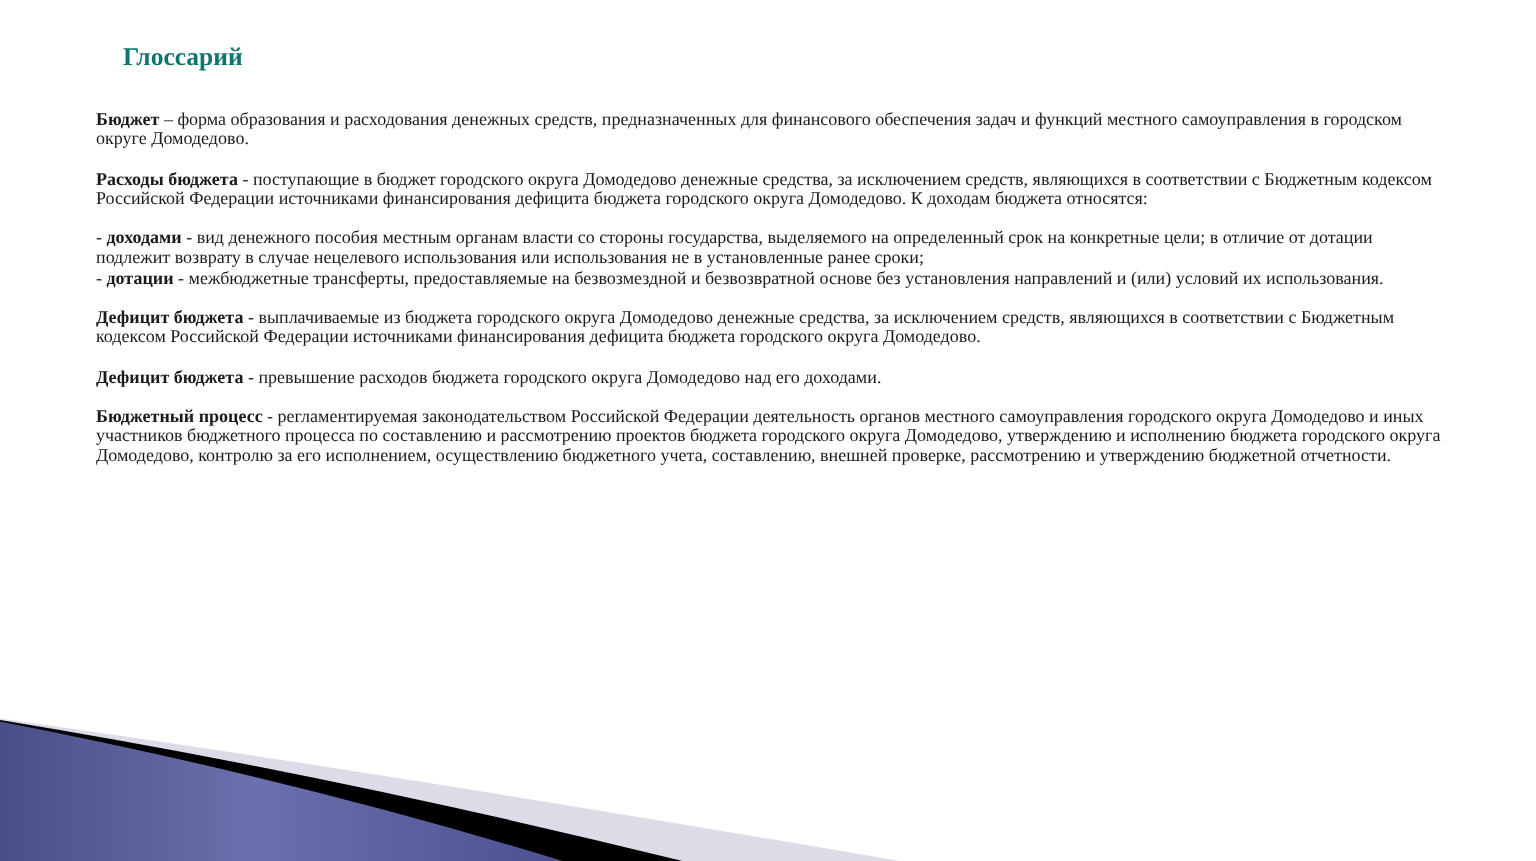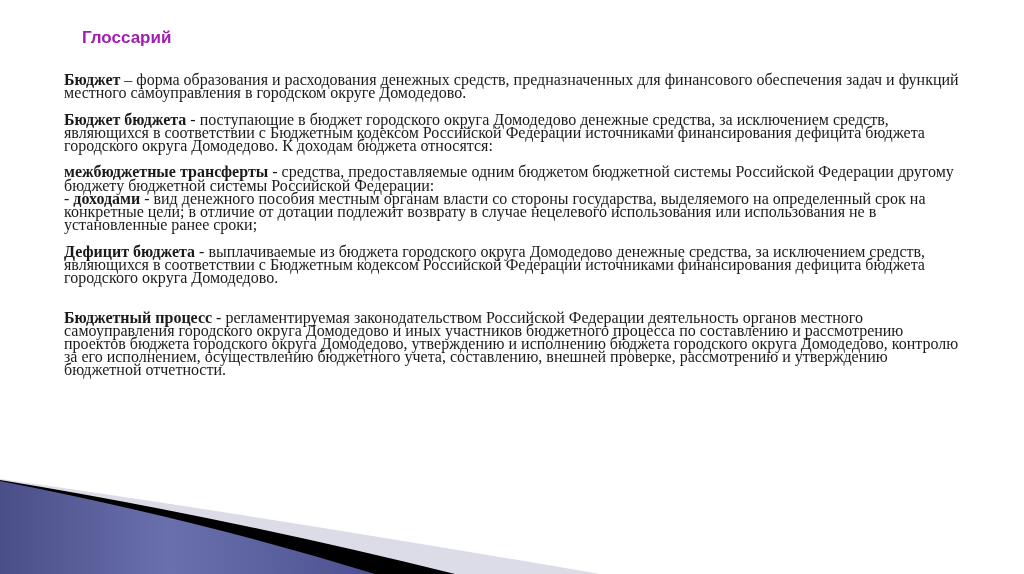--- a/index.html
+++ b/index.html
@@ -5,48 +5,49 @@
   html, body { margin: 0; padding: 0; }
   body {
     width: 1024px; height: 574px; position: relative; overflow: hidden;
     background: #ffffff;
     font-family: "Liberation Serif", "DejaVu Serif", serif;
     color: #1a1a1a;
   }
   .slide { position: absolute; inset: 0; }
   .title {
     position: absolute; left: 82px; top: 28px;
-    font-size: 17px; font-weight: bold; color: #a21caf;
-    font-family: Liberation Sans, sans-serif;
+    font-size: 17px; font-weight: bold; color: #0f766e;
+    font-family: Liberation Serif, serif;
   }
   .content {
     position: absolute; left: 64px; top: 73px; width: 900px;
-    font-size: 16px; line-height: 13.2px;
+    font-size: 12px; line-height: 13.2px;
   }
   .content p { margin: 0; }
   .gap { height: 13.2px; }
   .term { font-weight: bold; }
   .deco { position: absolute; left: 0; bottom: 0; width: 1024px; height: 120px; }
 </style>
 </head>
 <body>
 
 <div class="slide">
   <div class="title">Глоссарий</div>
 
   <div class="content">
     <p><span class="term">Бюджет</span><span> – форма образования и расходования денежных средств, предназначенных для финансового обеспечения задач и функций местного самоуправления в городском округе Домодедово.</span></p>
     <div class="gap"></div>
-    <p><span class="term">Бюджет бюджета</span><span> - поступающие в бюджет городского округа Домодедово денежные средства, за исключением средств, являющихся в соответствии с Бюджетным кодексом Российской Федерации источниками финансирования дефицита бюджета городского округа Домодедово. К доходам бюджета относятся:</span></p>
+    <p><span class="term">Расходы бюджета</span><span> - поступающие в бюджет городского округа Домодедово денежные средства, за исключением средств, являющихся в соответствии с Бюджетным кодексом Российской Федерации источниками финансирования дефицита бюджета городского округа Домодедово. К доходам бюджета относятся:</span></p>
     <div class="gap"></div>
-    <p><span class="term">межбюджетные трансферты</span><span> - средства, предоставляемые одним бюджетом бюджетной системы Российской Федерации другому бюджету бюджетной системы Российской Федерации:</span></p>
     <p><span>- </span><span class="term">доходами</span><span> - вид денежного пособия местным органам власти со стороны государства, выделяемого на определенный срок на конкретные цели; в отличие от дотации подлежит возврату в случае нецелевого использования или использования не в установленные ранее сроки;</span></p>
+    <p><span>- </span><span class="term">дотации</span><span> - межбюджетные трансферты, предоставляемые на безвозмездной и безвозвратной основе без установления направлений и (или) условий их использования.</span></p>
     <div class="gap"></div>
     <p><span class="term">Дефицит бюджета</span><span> - выплачиваемые из бюджета городского округа Домодедово денежные средства, за исключением средств, являющихся в соответствии с Бюджетным кодексом Российской Федерации источниками финансирования дефицита бюджета городского округа Домодедово.</span></p>
     <div class="gap"></div>
+    <p><span class="term">Дефицит бюджета</span><span> - превышение расходов бюджета городского округа Домодедово над его доходами.</span></p>
     <div class="gap"></div>
     <p><span class="term">Бюджетный процесс</span><span> - регламентируемая законодательством Российской Федерации деятельность органов местного самоуправления городского округа Домодедово и иных участников бюджетного процесса по составлению и рассмотрению проектов бюджета городского округа Домодедово, утверждению и исполнению бюджета городского округа Домодедово, контролю за его исполнением, осуществлению бюджетного учета, составлению, внешней проверке, рассмотрению и утверждению бюджетной отчетности.</span></p>
   </div>
 
   <svg class="deco" viewBox="0 0 1024 120" preserveAspectRatio="none">
     <defs>
       <linearGradient id="blueGrad" x1="0" y1="0" x2="1" y2="0">
         <stop offset="0" stop-color="#4a4e88"></stop>
         <stop offset="0.45" stop-color="#6a70ad"></stop>
         <stop offset="1" stop-color="#4c5090"></stop>

